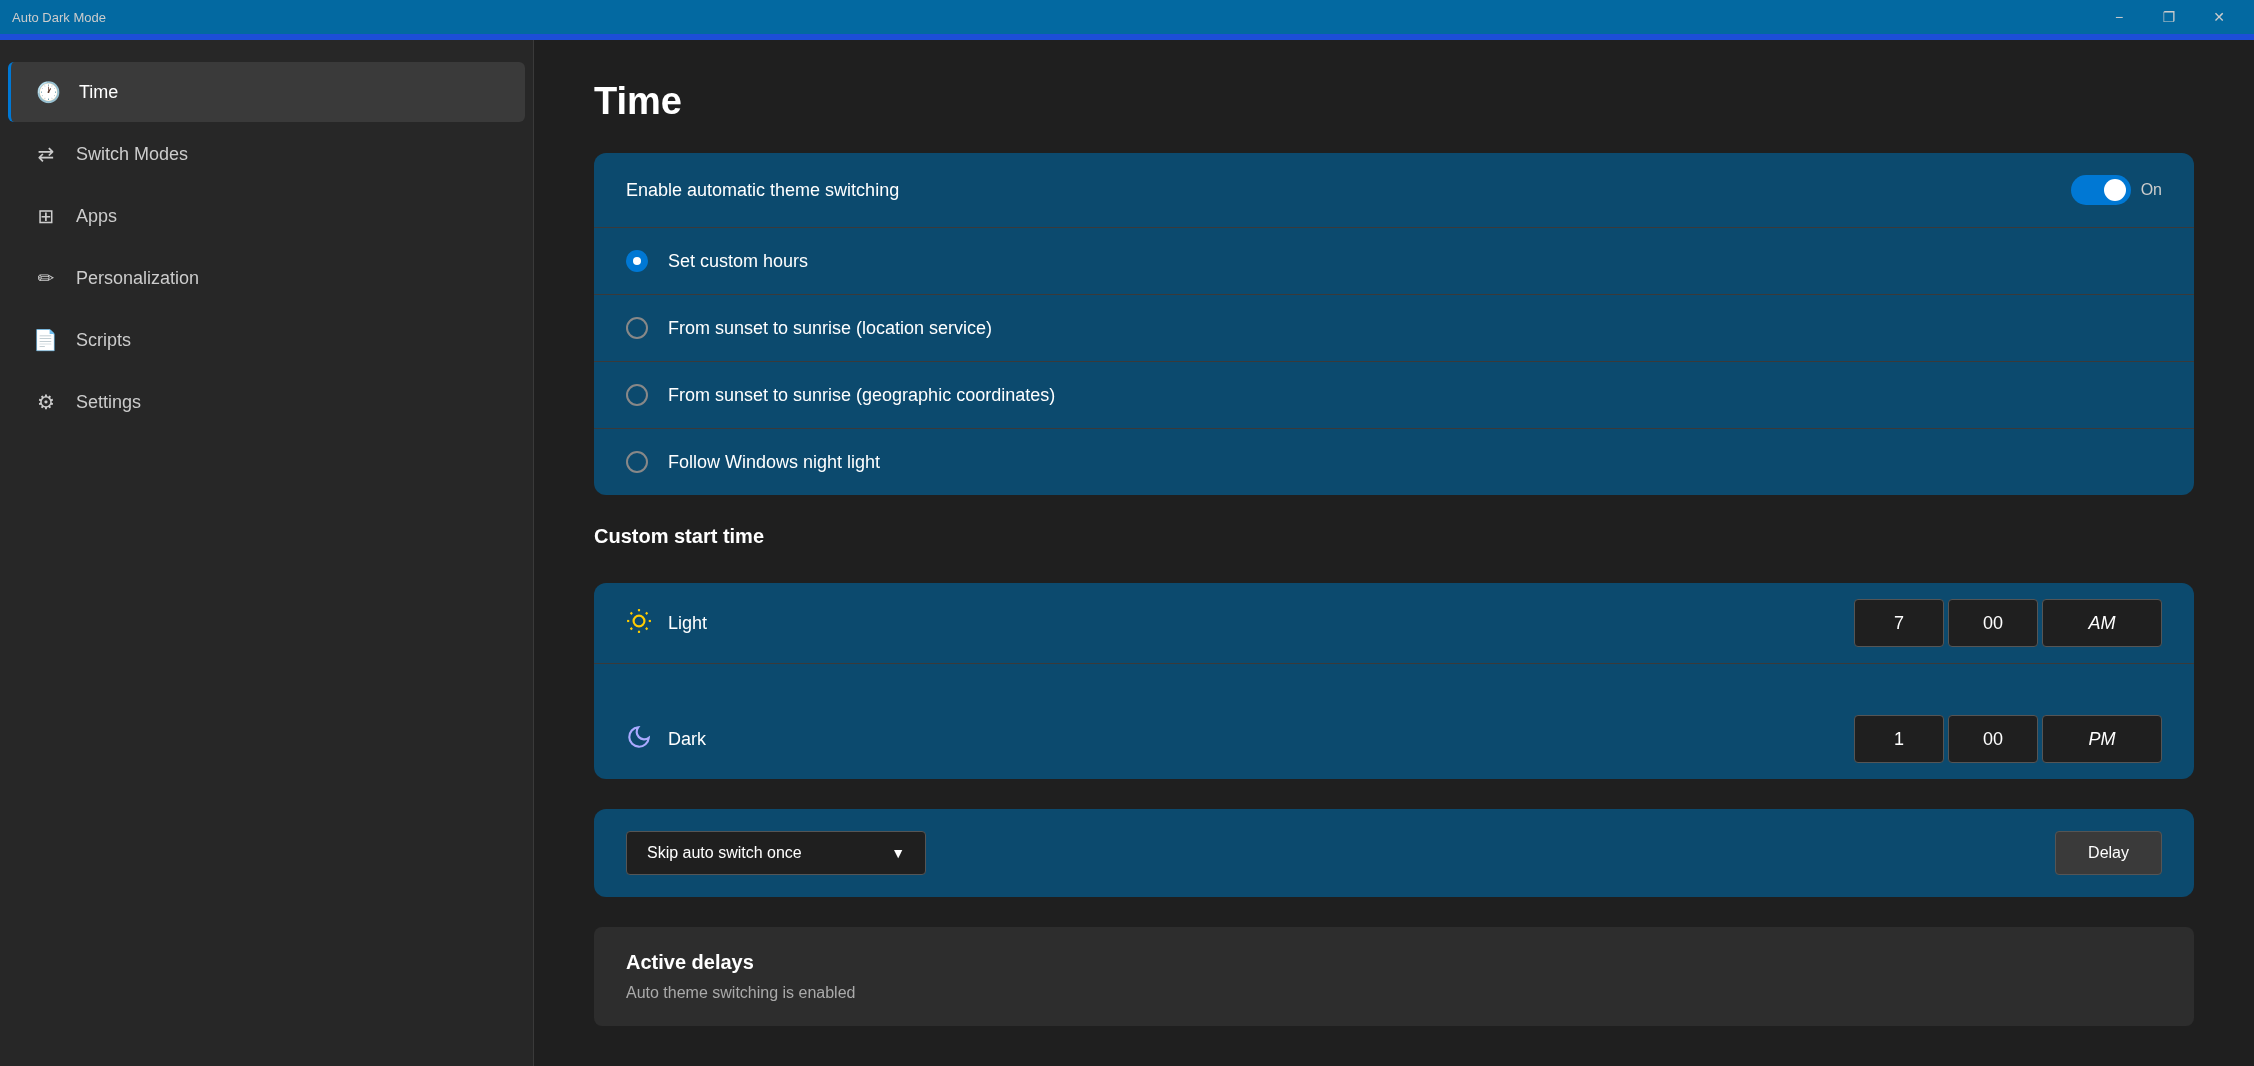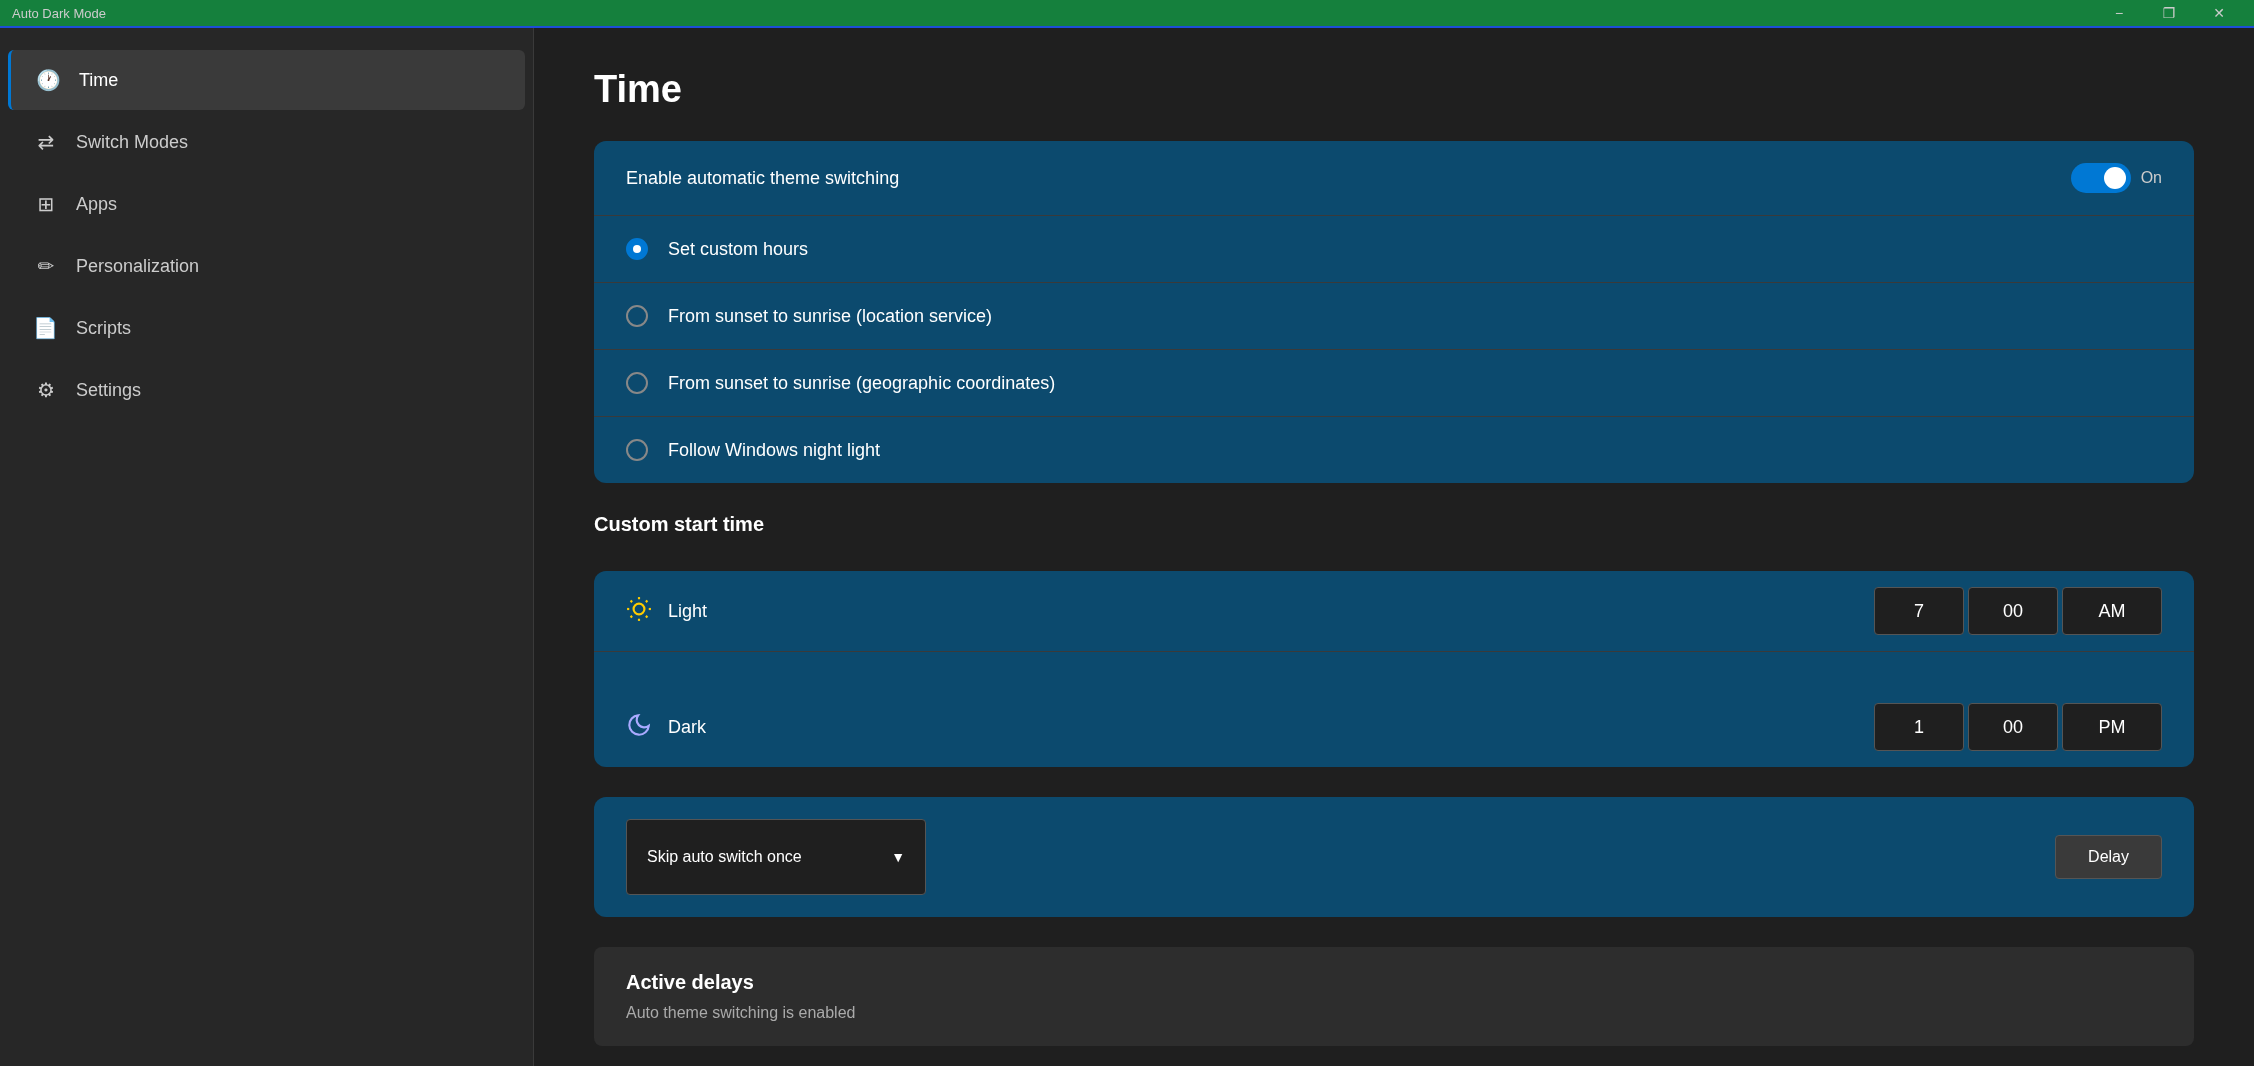--- a/index.html
+++ b/index.html
@@ -8,28 +8,28 @@
       background: #1f1f1f;
       color: #ffffff;
       width: 2254px;
       height: 1066px;
       overflow: hidden;
       display: flex;
       flex-direction: column;
     }
     
     .titlebar {
-      height: 28px;
-      background: #15803d;
+      height: 40px;
+      background: #0369a1;
       display: flex;
       align-items: center;
       justify-content: space-between;
       padding: 0 12px;
       flex-shrink: 0;
-      border-bottom: 2px solid #1d4ed8;
+      border-bottom: 6px solid #1d4ed8;
     }
     .titlebar-title {
       font-size: 13px;
       color: #cccccc;
     }
     .titlebar-controls {
       display: flex;
       gap: 4px;
     }
     .titlebar-btn {
@@ -227,35 +227,36 @@
       border: 1px solid #555;
       border-radius: 4px;
       color: #ffffff;
       font-size: 18px;
       text-align: center;
       display: flex;
       align-items: center;
       justify-content: center;
     }
     .time-input-box.ampm {
-      width: 100px;
+      width: 120px;
+      font-style: italic;
     }
 
     
     .postpone-row {
       display: flex;
       align-items: center;
       justify-content: space-between;
       padding: 22px 32px;
     }
     .dropdown-btn {
       display: flex;
       align-items: center;
       gap: 12px;
-      padding: 28px 20px;
+      padding: 12px 20px;
       background: #1f1f1f;
       border: 1px solid #555;
       border-radius: 4px;
       color: #ffffff;
       font-size: 16px;
       cursor: pointer;
       min-width: 300px;
     }
     .dropdown-arrow {
       margin-left: auto;

